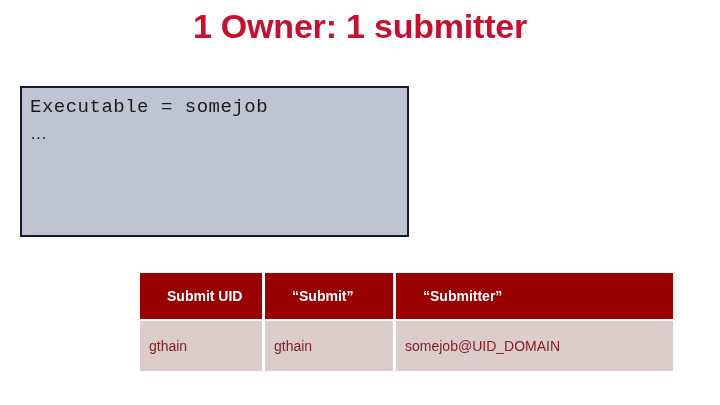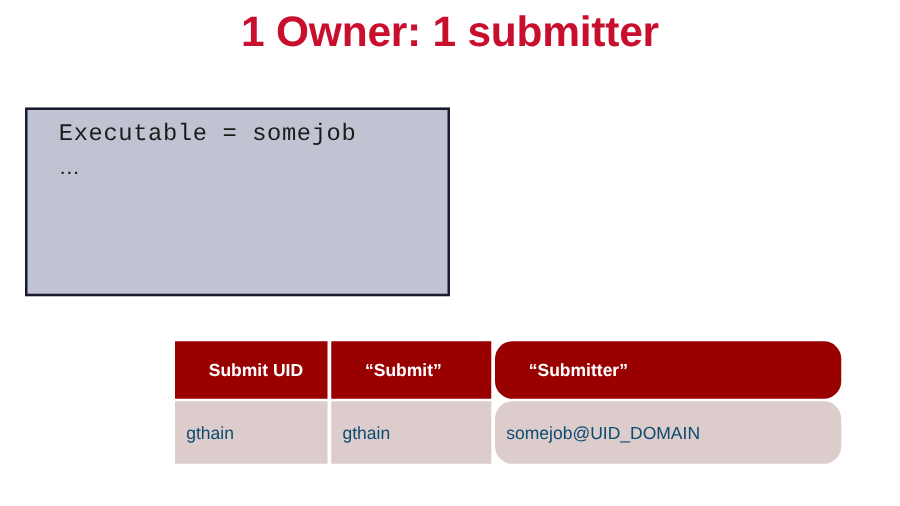--- a/index.html
+++ b/index.html
@@ -30,26 +30,26 @@
     color: #C8102E;
     letter-spacing: -0.2px;
     white-space: nowrap;
   }
 
   
   .code-box {
     position: absolute;
     left: 20px;
     top: 86px;
-    width: 340px;
+    width: 389px;
     height: 151px;
     box-sizing: border-box;
     background: #C0C4D2;
     border: 2px solid #1a1a2e;
-    padding: 6px 0 0 25px;
+    padding: 6px 0 0 8px;
   }
   .code-line {
     font-family: "Liberation Mono", "DejaVu Sans Mono", monospace;
     font-size: 19px;
     line-height: 27px;
     color: #1a1a1a;
     white-space: pre;
     letter-spacing: 0.5px;
   }
   .code-line.ellipsis {
@@ -82,27 +82,27 @@
   }
   .uid-table th {
     background: #990000;
     color: #ffffff;
     font-weight: bold;
     height: 46px;
     padding-left: 27px;
   }
   .uid-table td {
     background: #DCCCCC;
-    color: #0c4a6e;
+    color: #7f1d1d;
     font-weight: normal;
     height: 50px;
   }
   .col-1 { width: 122px; }
   .col-2 { width: 128px; }
-  .col-3 { width: 277px; border-radius: 14px; }
+  .col-3 { width: 277px; }
 </style>
 </head>
 <body>
 
 <div class="slide-title">1 Owner: 1 submitter</div>
 
 <div class="code-box">
   <div class="code-line">Executable = somejob</div>
   <div class="code-line ellipsis">…</div>
 </div>

